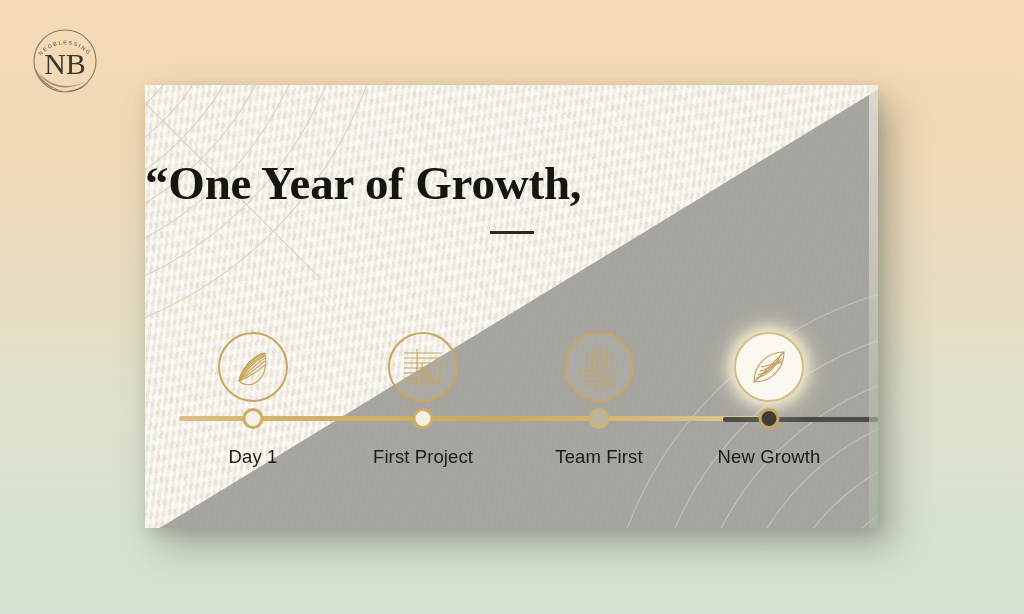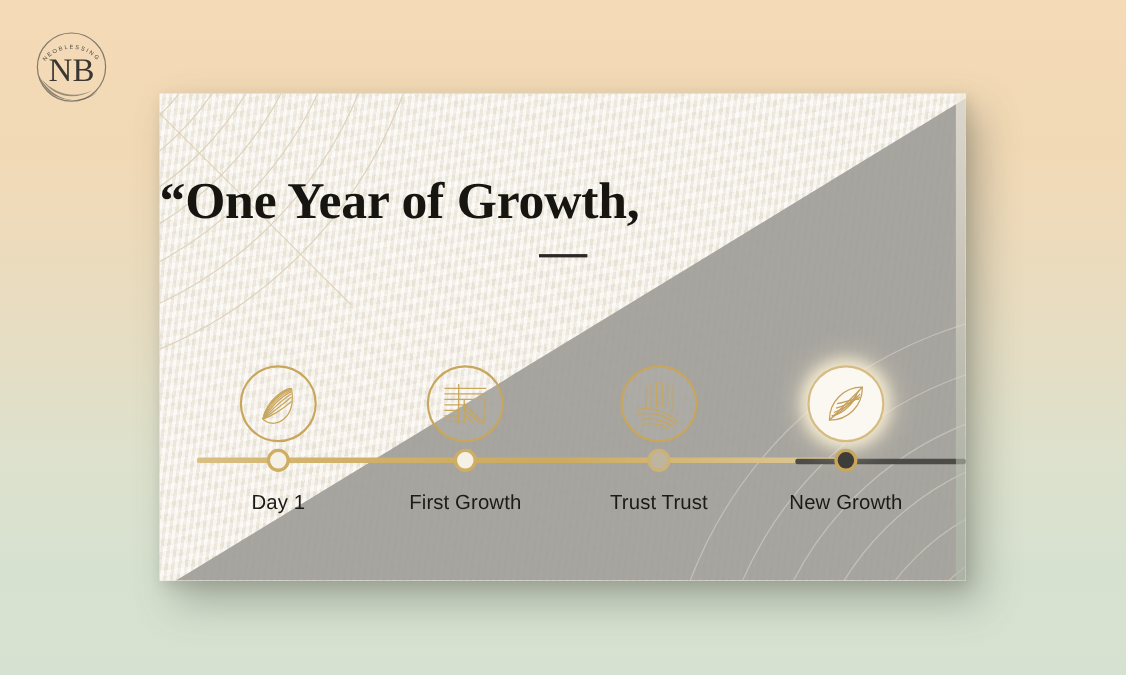--- a/index.html
+++ b/index.html
@@ -302,42 +302,42 @@
               <path d="M22,10 V46"></path>
               <path d="M27,24 V46"></path>
               <path d="M27,28 L45,46"></path>
               <path d="M27,33 L42,46"></path>
               <path d="M27,38 L36,46"></path>
               <path d="M45,24 V46"></path>
             </g>
           </svg>
         </div>
         <div class="node"></div>
-        <div class="ms-label">First Growth</div>
+        <div class="ms-label">First Project</div>
       </div>
 
       <div class="milestone" style="left:454px;width:0;">
         <div class="medallion">
           <svg width="56" height="56" viewBox="0 0 56 56">
             <g fill="none" stroke="#c8a65c" stroke-width="1.15">
               <path d="M16,12 V34"></path>
               <path d="M21,9 V32"></path>
               <path d="M26,8 V31"></path>
               <path d="M31,8 V31"></path>
               <path d="M36,9 V32"></path>
               <path d="M41,12 V35"></path>
               <path d="M9,33 C20,31 34,34 45,44"></path>
               <path d="M9,38 C20,35 33,38 44,47"></path>
               <path d="M10,43 C21,40 32,43 41,49"></path>
               <path d="M13,47 C22,45 30,47 37,51"></path>
             </g>
           </svg>
         </div>
         <div class="node muted"></div>
-        <div class="ms-label">Trust Trust</div>
+        <div class="ms-label">Team First</div>
       </div>
 
       <div class="milestone" style="left:624px;width:0;">
         <div class="medallion filled">
           <svg width="56" height="56" viewBox="0 0 56 56">
             <g fill="none" stroke="#c4a05a" stroke-width="1.15">
               <path d="M13,43 C13,26 26,13 43,13 C43,30 30,43 13,43 Z"></path>
               <path d="M13,43 L43,13"></path>
               <path d="M16,40 C24,35 33,28 40,16"></path>
               <path d="M17,36 C26,33 35,26 41,19"></path>

